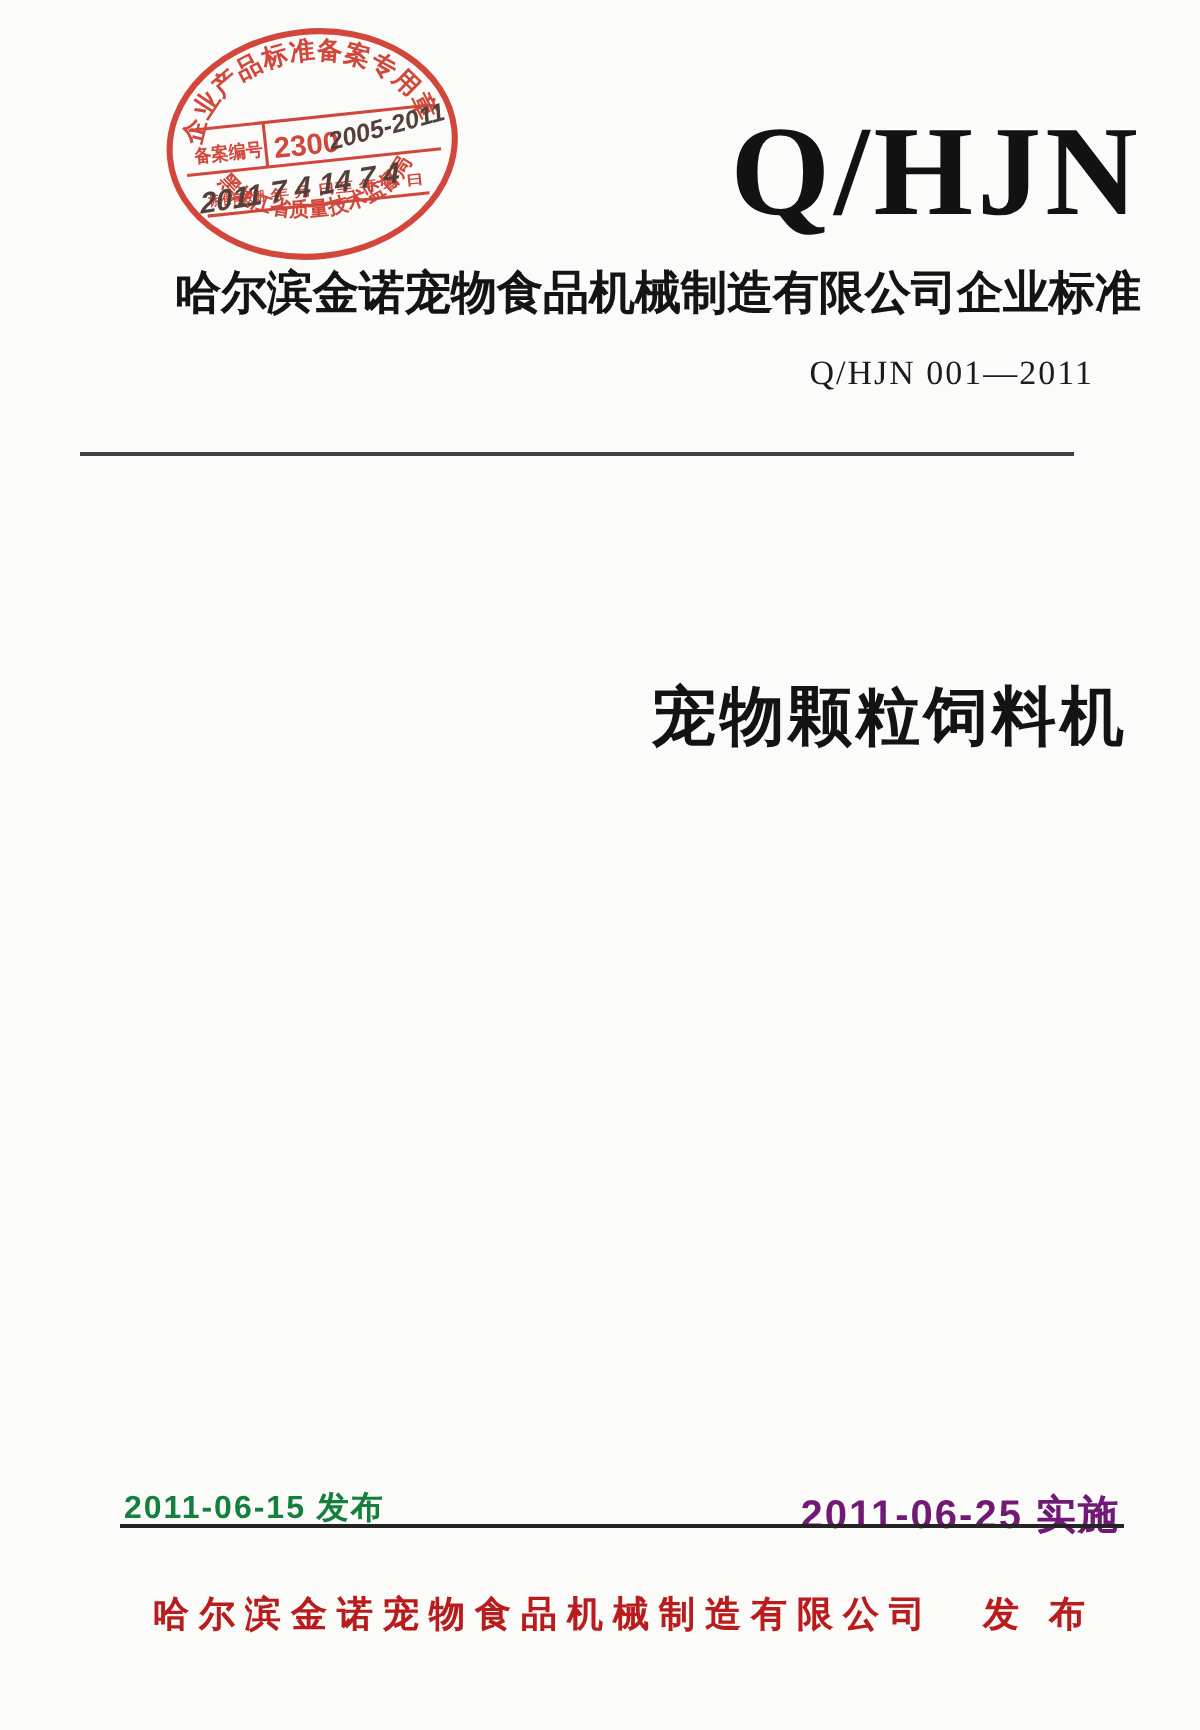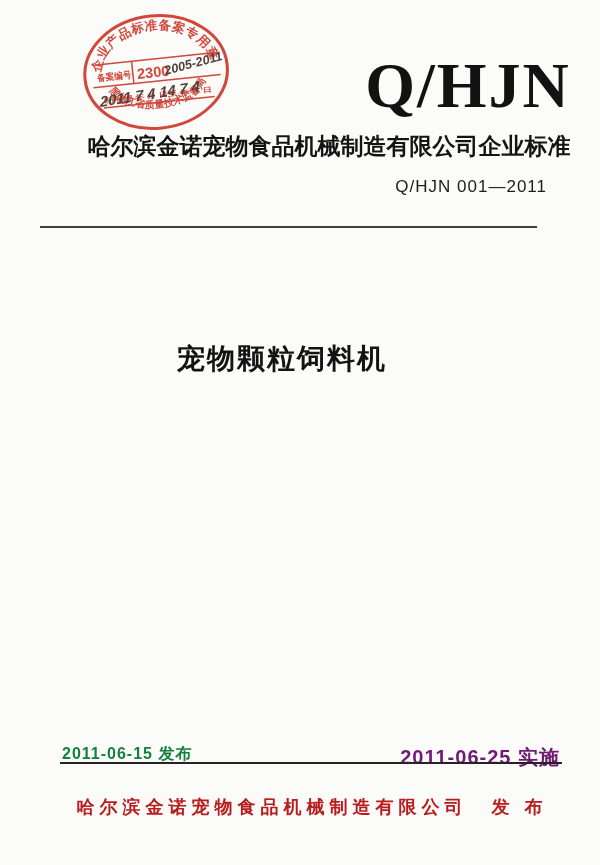--- a/index.html
+++ b/index.html
@@ -34,33 +34,33 @@
   }
   .heading{
     position:absolute;left:0;top:133px;width:600px;
     text-align:center;
     font-weight:bold;font-size:23px;line-height:27px;
     color:#141414;
     padding-left:29px;
   }
   .docnum{
     position:absolute;top:178px;right:53px;
-    font-family:Liberation Sans, sans-serif;
+    font-family:Liberation Serif, serif;
     font-size:17px;line-height:18px;letter-spacing:1px;
     color:#1c1c1c;
   }
   .rule-top{
     position:absolute;top:226px;left:40px;width:497px;height:2px;
     background:#3d4341;
   }
   
   .title{
     position:absolute;left:0;top:343px;width:564px;
-    text-align:center;
-    font-weight:bold;font-size:28px;line-height:31px;letter-spacing:2px;
+    text-align:right;
+    font-weight:bold;font-size:32px;line-height:31px;letter-spacing:2px;
     color:#131313;
   }
   
   .issue{
     position:absolute;top:744px;left:62px;
     font-weight:bold;font-size:16px;letter-spacing:1px;color:#15803d;
   }
   .impl{
     position:absolute;top:744px;right:40px;
     font-weight:bold;font-size:20px;letter-spacing:1px;color:#701a75;

